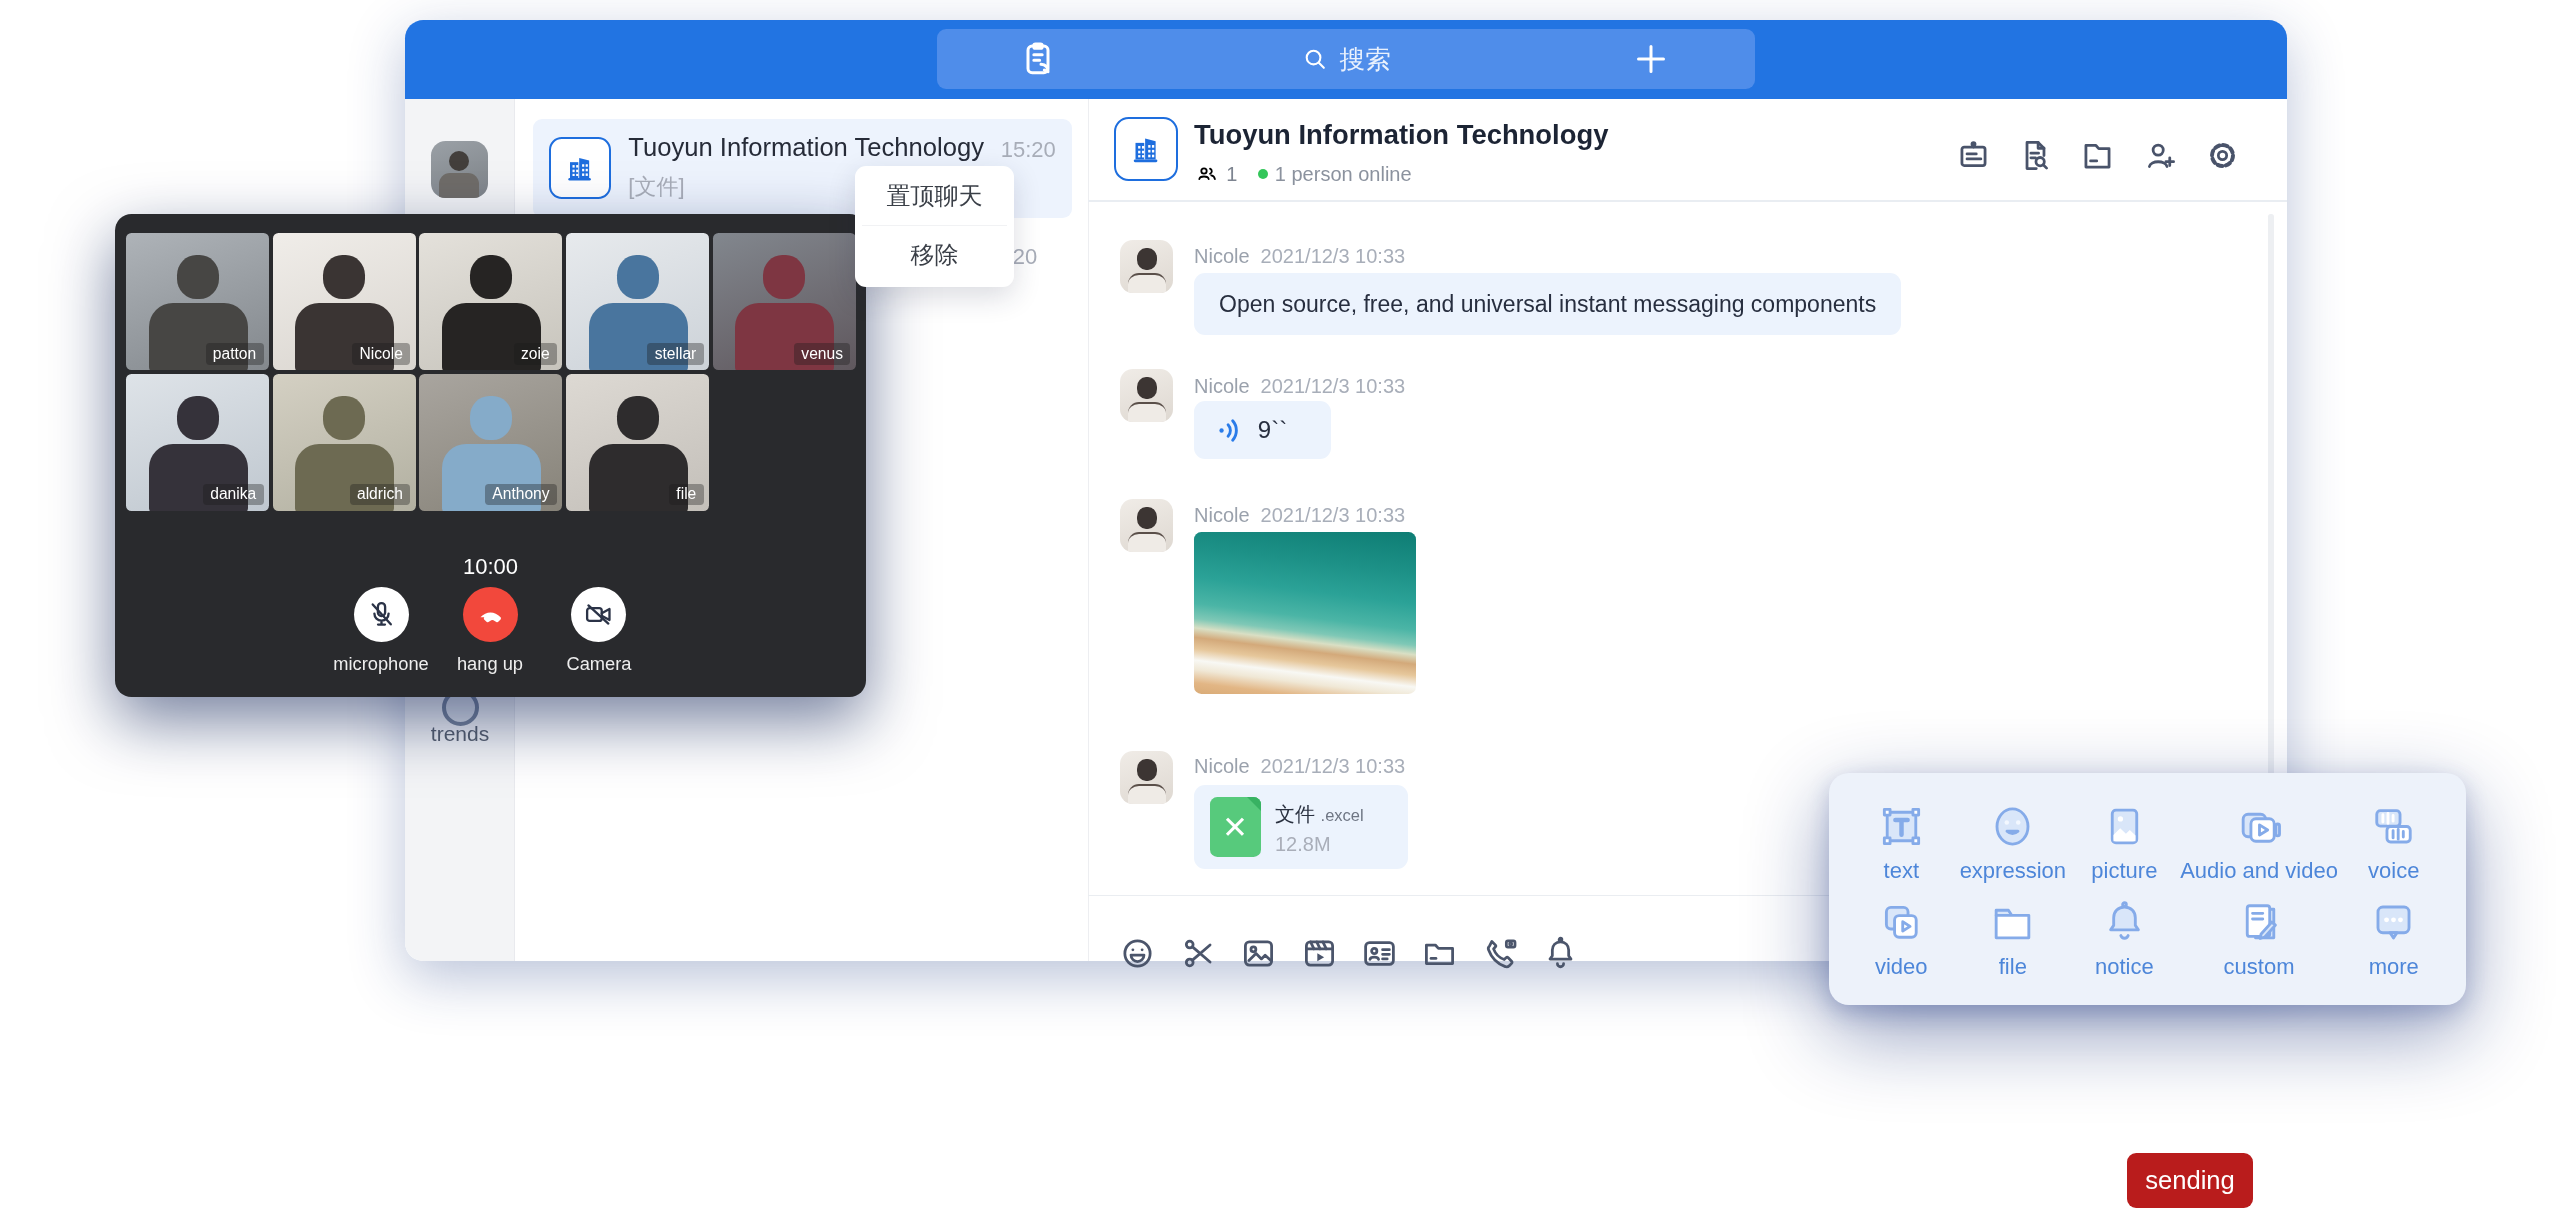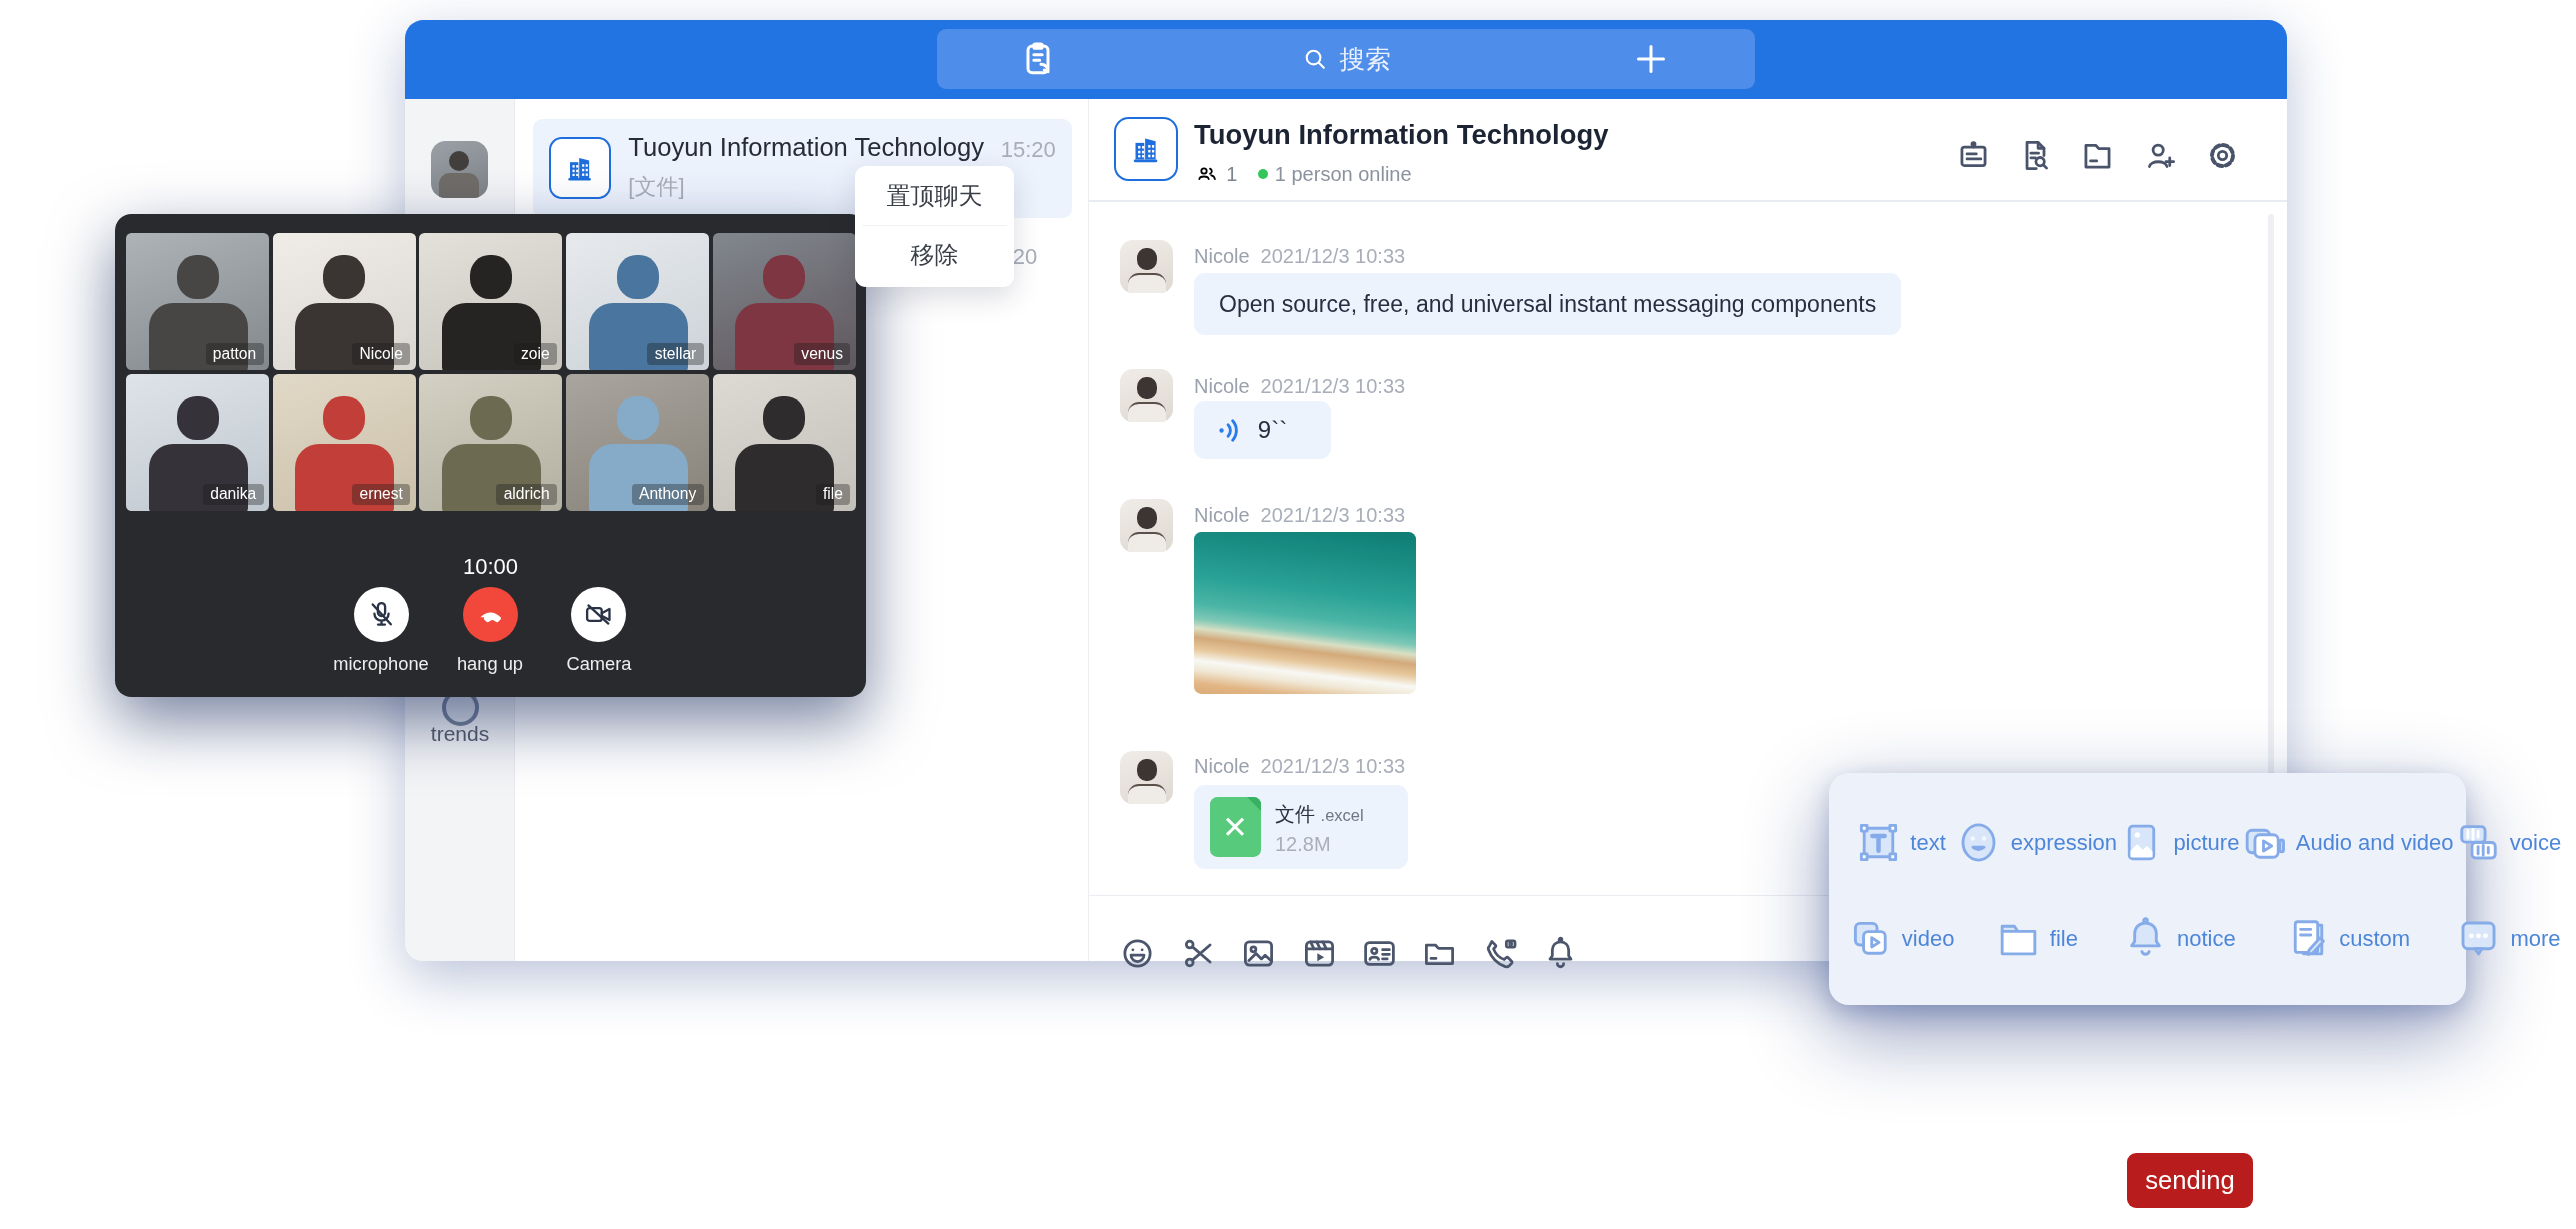--- a/index.html
+++ b/index.html
@@ -140,21 +140,21 @@
   .ctl-white { background:#ffffff; color:#2b3347; }
   .ctl-red { background:#f2483c; color:#ffffff; }
   .ctl-label { position:absolute; top:439px; width:146px; text-align:center; font-size:18.3px; color:#eeeeee; }
 
   
   #popup { position:absolute; left:1829px; top:773px; width:637px; height:232px;
     background:#edf2fa; border-radius:20px; z-index:80;
     box-shadow:0 27.4px 82px rgba(10,35,110,.45), 0 7.3px 22px rgba(30,60,140,.22);
     display:grid; grid-template-columns:repeat(5,1fr); grid-template-rows:1fr 1fr;
     padding:22px 16.5px 18.3px 16.5px; }
-  .pitem { display:flex; flex-direction:row; align-items:center; justify-content:center; gap:7.3px; }
+  .pitem { display:flex; flex-direction:column; align-items:center; justify-content:center; gap:7.3px; }
   .pitem svg { width:49px; height:49px; }
   .plabel { font-size:22px; color:#4d86d9; white-space:nowrap; }
 
   svg.ol { fill:none; stroke:currentColor; stroke-width:1.8; stroke-linecap:round; stroke-linejoin:round; }
   svg.pop { fill:none; stroke:#85abe9; stroke-width:1.4; stroke-linecap:round; stroke-linejoin:round; }
   .lf { fill:#d9e6f9; }
   .wf { fill:#ffffff; }
 </style>
 </head>
 <body>
@@ -393,23 +393,20 @@
       </div>
     <div class="tile t5">
         <span class="chip">stellar</span>
       </div>
     <div class="tile t4">
         <span class="chip">venus</span>
       </div>
     <div class="tile t6">
         <span class="chip">danika</span>
       </div>
-    <div class="tile t7">
-        <span class="chip">ernest</span>
-      </div>
     <div class="tile t8">
         <span class="chip">aldrich</span>
       </div>
     <div class="tile t9">
         <span class="chip">Anthony</span>
       </div>
     <div class="tile t10">
         <span class="chip">file</span>
       </div>
   </div>

